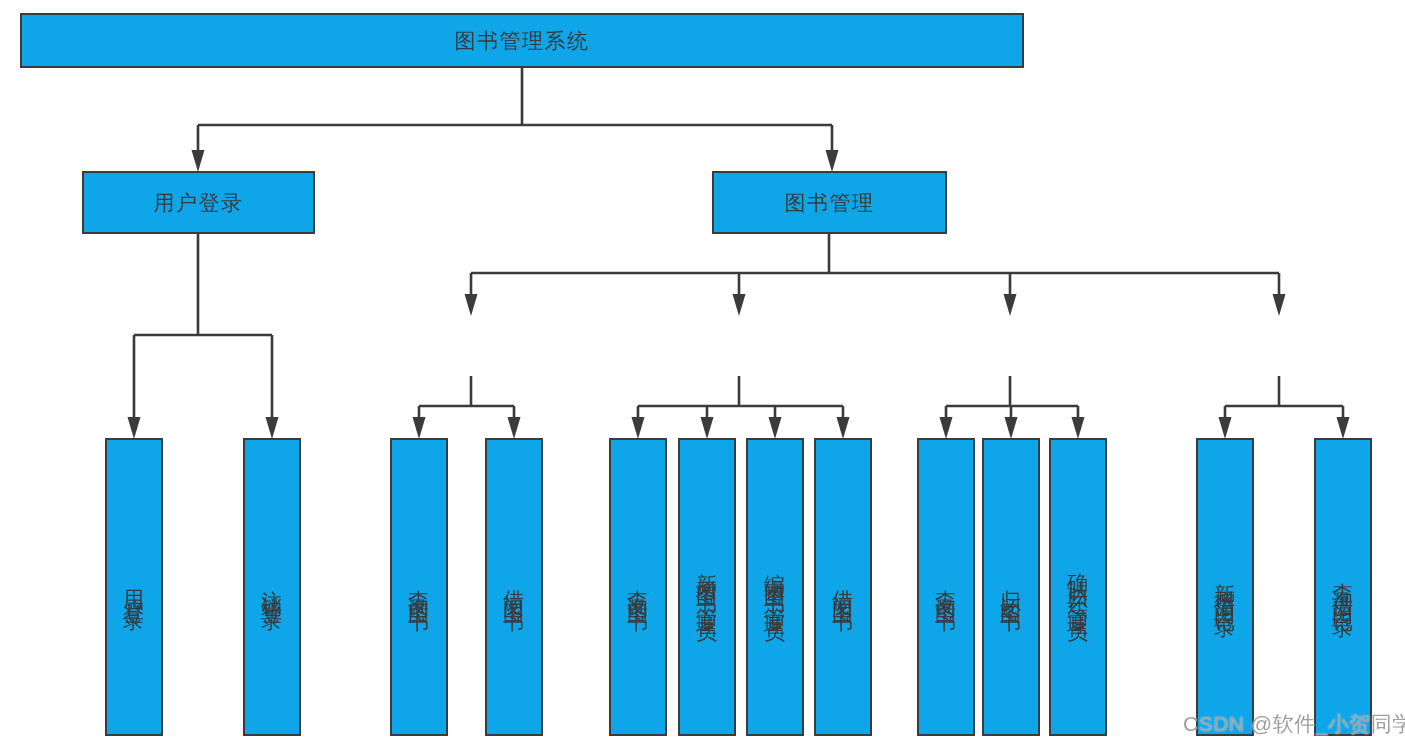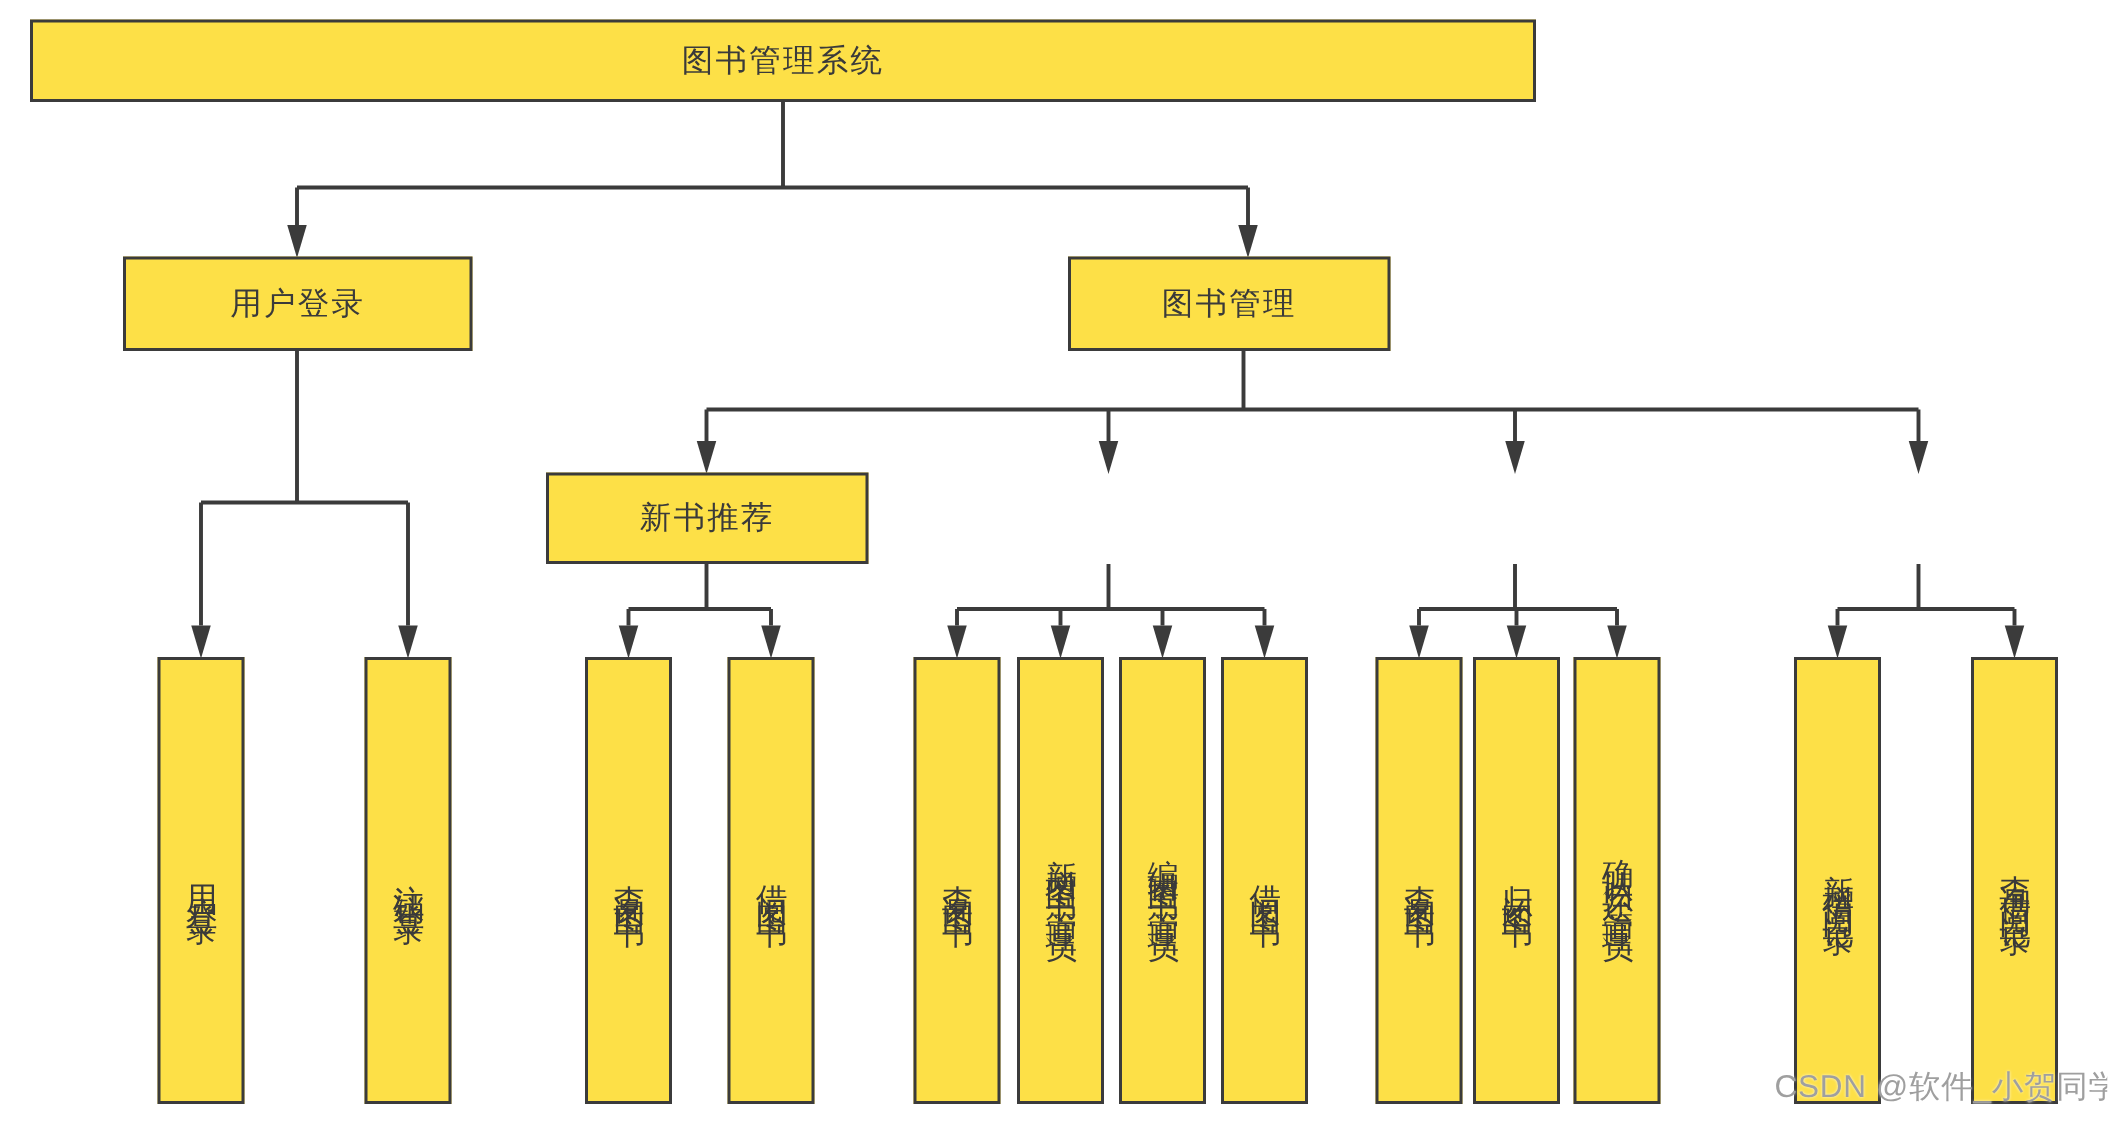--- a/index.html
+++ b/index.html
@@ -12,21 +12,21 @@
   }
   .connector-layer{
     position:absolute;left:0;top:0;width:1405px;height:747px;z-index:0;
   }
   .connector-layer path{stroke:#3b3b3b;stroke-width:2.6;fill:none;}
   .connector-layer polygon{fill:#3b3b3b;stroke:none;}
   .node{
     position:absolute;
     box-sizing:border-box;
     border:2.6px solid #3b3b3b;
-    background:#fde047;
+    background:#0ea5e9;
     display:flex;align-items:center;justify-content:center;
     color:#3a3a3a;
     font-size:21px;
     z-index:1;
   }
   .node-h span{
     letter-spacing:1.5px;
     white-space:nowrap;
     line-height:1;
   }
@@ -95,27 +95,24 @@
     </g>
   </svg>
 
   <div class="node node-h" style="left:20px;top:13px;width:1004px;height:55px">
     <span>图书管理系统</span>
   </div>
 
   <div class="node node-h" style="left:82px;top:171px;width:233px;height:63px">
     <span>用户登录</span>
   </div>
-  <div class="node node-h" style="left:712px;top:171px;width:215px;height:63px">
+  <div class="node node-h" style="left:712px;top:171px;width:235px;height:63px">
     <span>图书管理</span>
   </div>
 
-  <div class="node node-h" style="left:364px;top:315px;width:215px;height:61px">
-    <span>新书推荐</span>
-  </div>
 
   <div class="node node-v" style="left:105px;top:438px;width:58px;height:298px">
     <span>用户登录</span>
   </div>
   <div class="node node-v" style="left:243px;top:438px;width:58px;height:298px">
     <span>注销登录</span>
   </div>
 
   <div class="node node-v" style="left:390px;top:438px;width:58px;height:298px">
     <span>查询图书</span>

